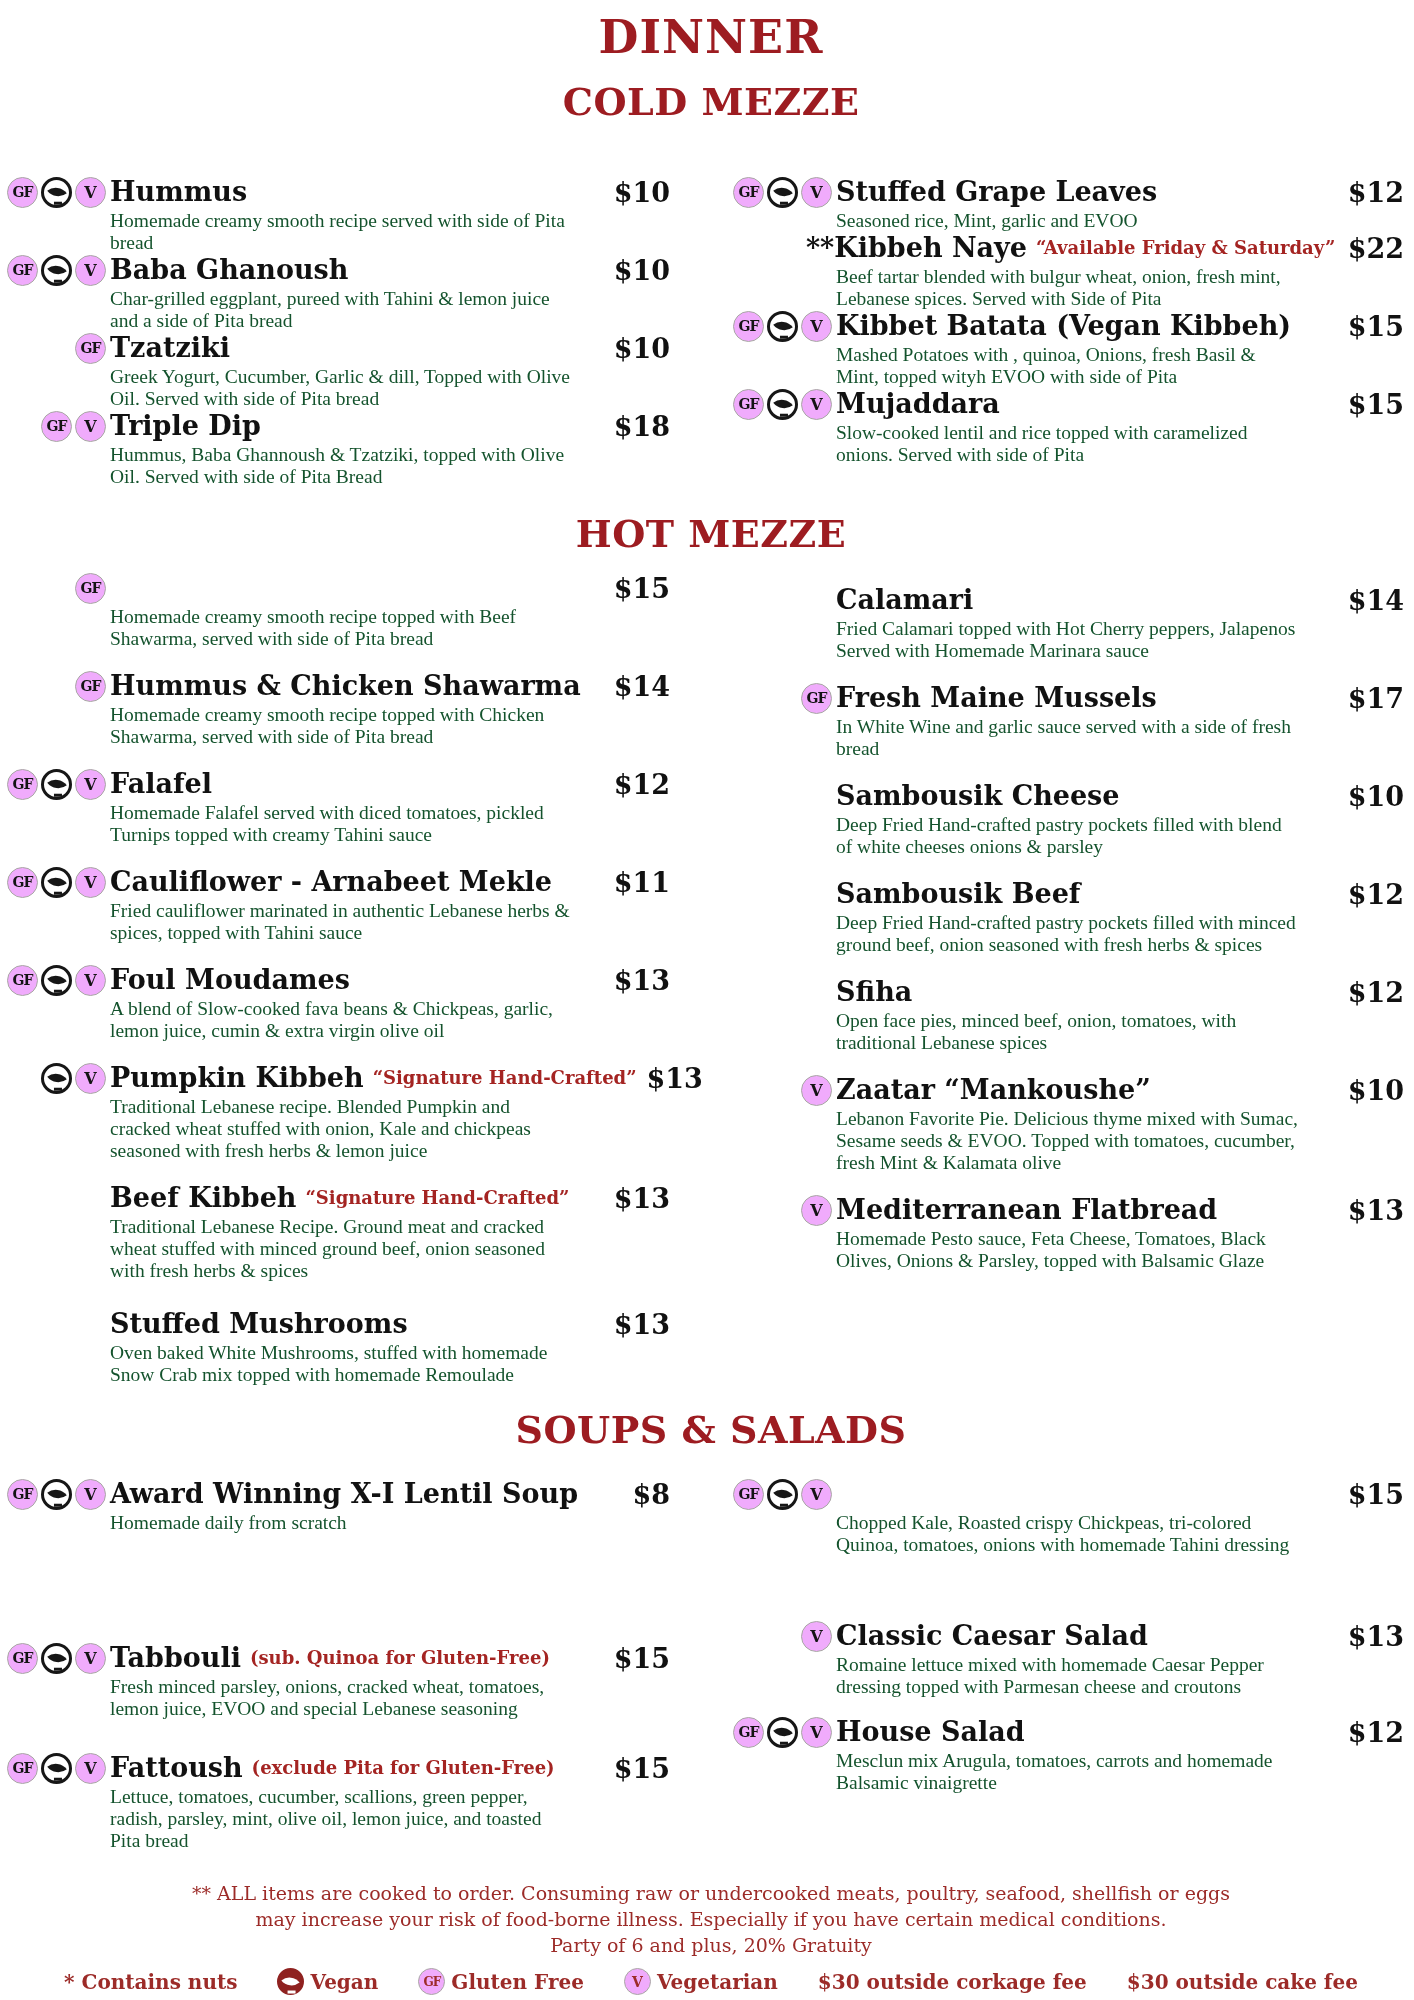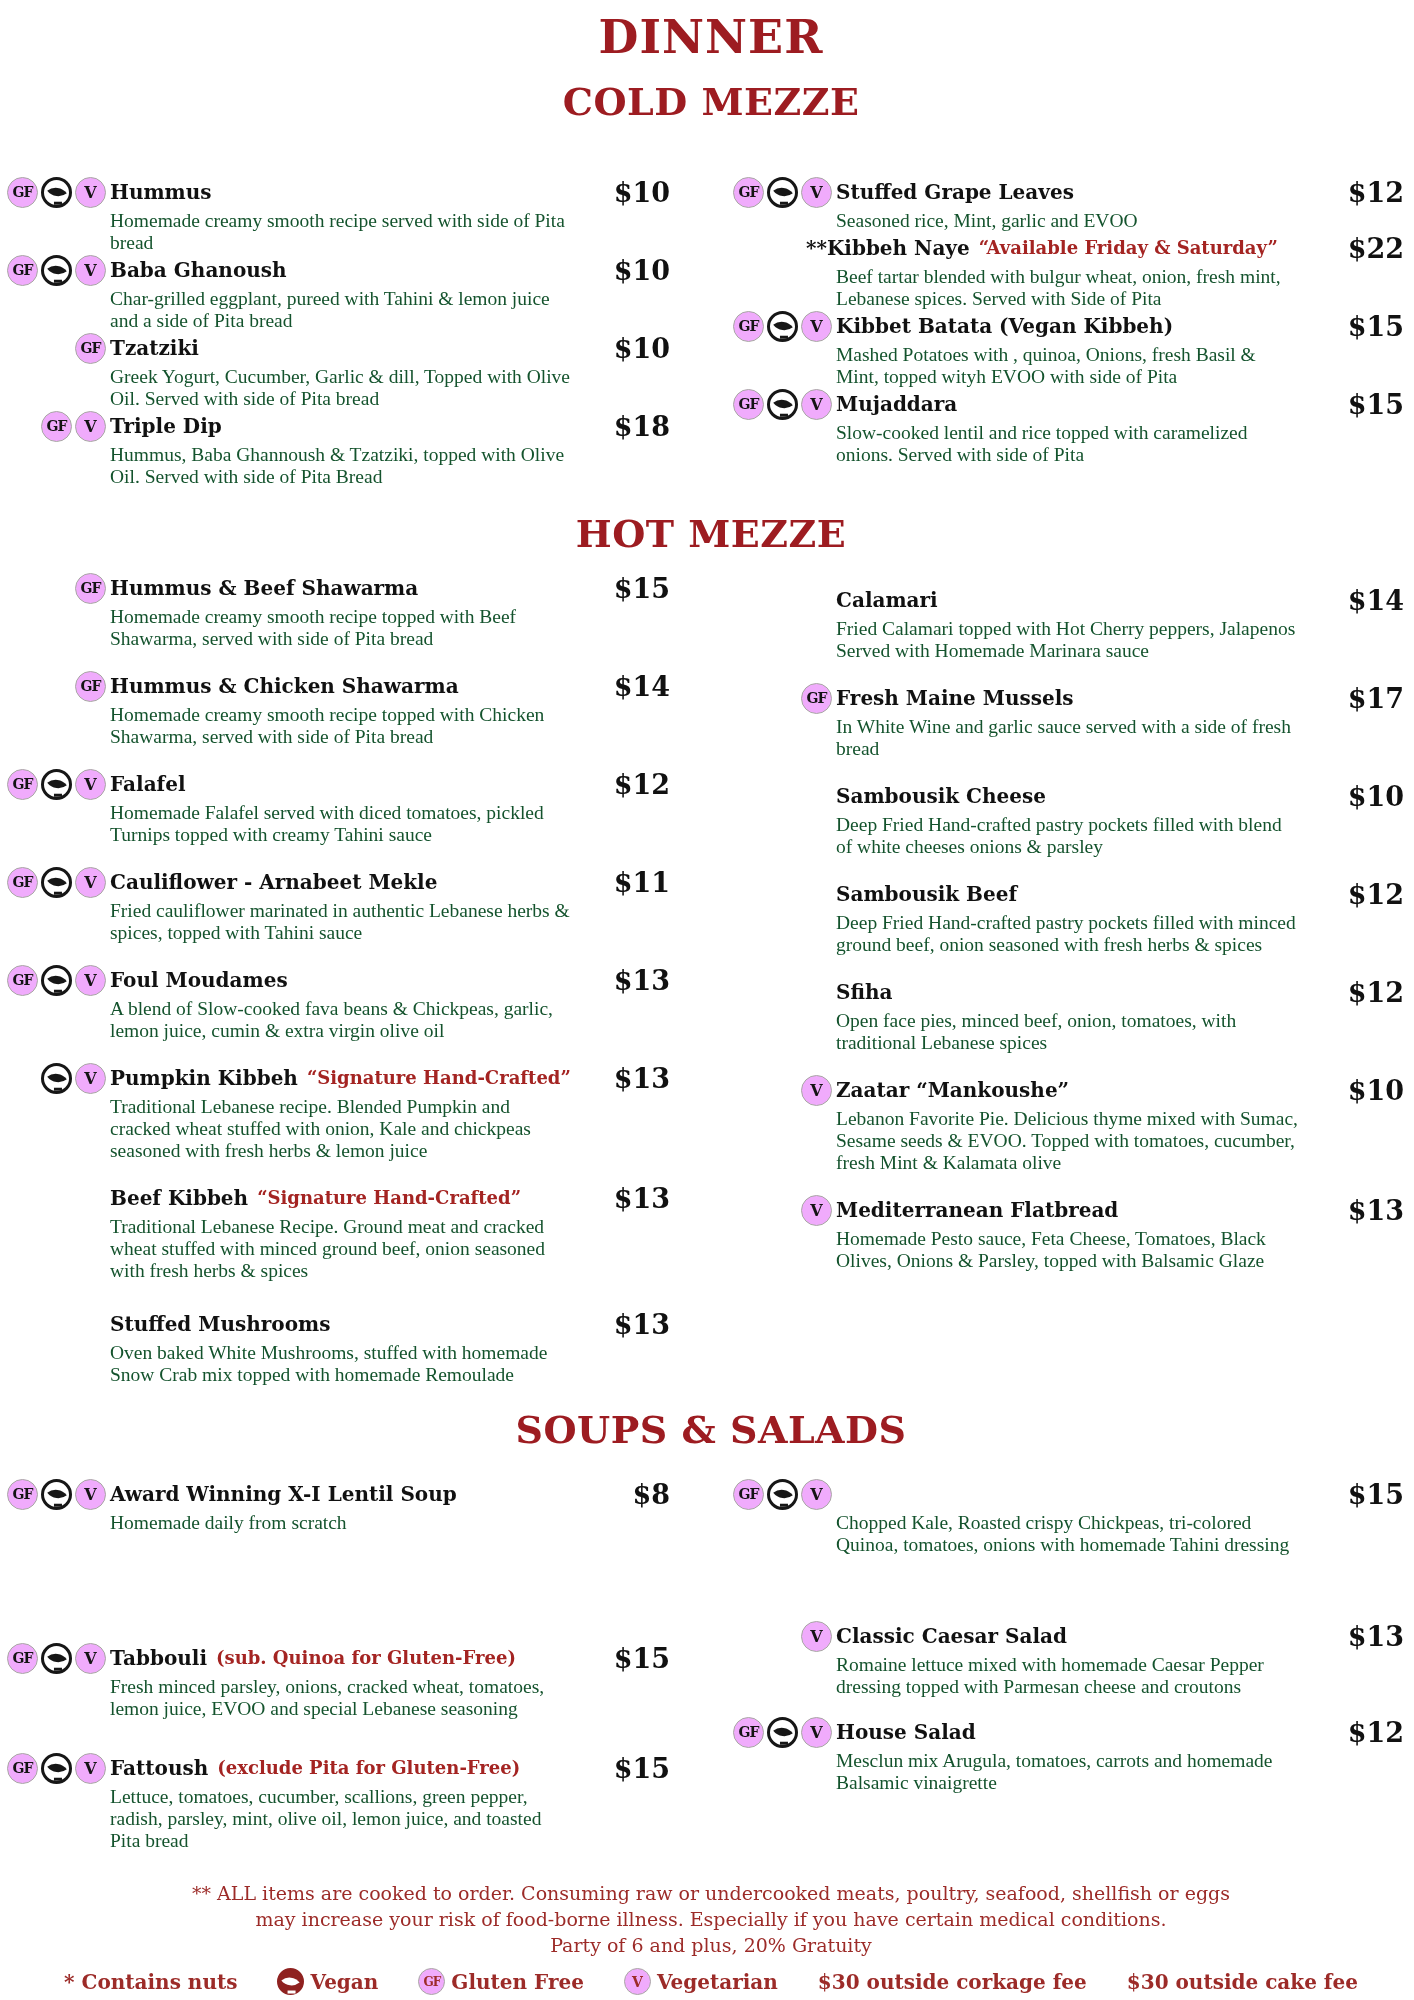--- a/index.html
+++ b/index.html
@@ -28,21 +28,21 @@
   .sec-hot .item { margin-bottom:20px; }
   .gap-top { margin-top:26px; }
   .sec-soups .col-left  .item:nth-child(1){ margin-bottom:108px; }
   .sec-soups .col-left  .item:nth-child(2){ margin-bottom:32px; }
   .sec-soups .col-right .item:nth-child(1){ margin-bottom:64px; }
   .sec-soups .col-right .item:nth-child(2){ margin-bottom:18px; }
 
   .row { display:flex; align-items:center; min-height:32px; }
   .icons { width:92px; flex:0 0 92px; display:flex; justify-content:flex-end;
            align-items:center; gap:3px; padding-right:4px; }
-  .name { font-weight:bold; font-size:20px; line-height:30px; color:#111;
+  .name { font-weight:bold; font-size:27px; line-height:30px; color:#111;
           white-space:nowrap; }
   .name-hang { margin-left:-30px; }
   .annot { color:#a42422; font-weight:bold; font-size:18px; margin-left:9px;
            position:relative; top:-1px; white-space:nowrap; }
   .price { margin-left:auto; font-weight:bold; font-size:27px; color:#111;
            padding-left:10px; }
   .desc { margin:2px 0 0 92px; max-width:462px;
           font-family:"Liberation Serif", serif;
           font-size:19.5px; line-height:22px; color:#14532d; }
 
@@ -192,21 +192,20 @@
 
   <div class="h-section h-hot">HOT MEZZE</div>
 
   <div class="grid grid-hot sec-hot">
     <div class="col col-left">
       <div class="item">
         <div class="row">
           <span class="icons">
             <span class="ic ic-letter ic-gf">GF</span>
           </span>
-          <span class="name">Hummus &amp; Beef Shawarma</span>
           <span class="price">$15</span>
         </div>
         <div class="desc">Homemade creamy smooth recipe topped with Beef Shawarma, served with side of Pita bread</div>
       </div>
       <div class="item">
         <div class="row">
           <span class="icons">
             <span class="ic ic-letter ic-gf">GF</span>
           </span>
           <span class="name">Hummus &amp; Chicken Shawarma</span>

